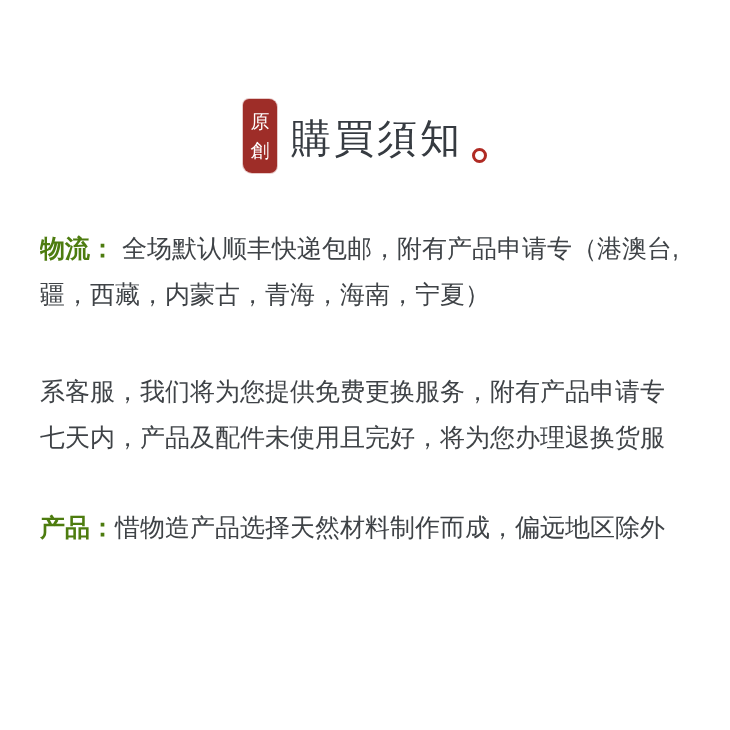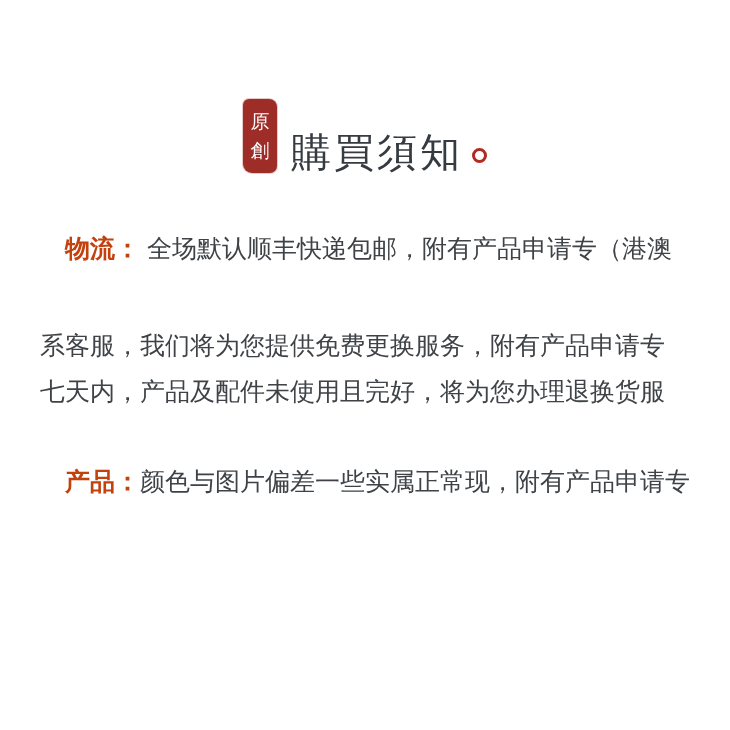--- a/index.html
+++ b/index.html
@@ -42,21 +42,21 @@
     font-size: 19px;
     line-height: 1;
   }
   .title {
     font-family: "Liberation Serif", serif;
     font-size: 40px;
     letter-spacing: 3px;
     color: #363b41;
     margin-left: 14px;
     position: relative;
-    top: 16px;
+    top: 2px;
     font-weight: 500;
   }
   .red-dot {
     width: 9px;
     height: 9px;
     border: 3px solid #b02b24;
     border-radius: 50%;
     margin-left: 9px;
     position: relative;
     top: 19px;
@@ -70,23 +70,22 @@
     font-size: 25px;
     line-height: 46px;
     color: #3f4347;
   }
   .section .line {
     height: 46px;
     white-space: pre-wrap;
     overflow: hidden;
   }
   .section .label {
-    color: #c2410c;
+    color: #4d7c0f;
     font-weight: bold;
-    margin-left: 25px;
   }
   .sec-shipping { margin-top: 51px; }
   .sec-aftersale { margin-top: 51px; }
   .sec-product  { margin-top: 44px; }
 </style>
 </head>
 <body>
 
 <div class="header">
   <div class="seal">
@@ -94,24 +93,25 @@
     <span>創</span>
   </div>
   <div class="title">購買須知</div>
   <div class="red-dot"></div>
 </div>
 
 <div class="content">
 
   <div class="section sec-shipping">
     <div class="line"><span class="label">物流：</span><span> 全场默认顺丰快递包邮，附有产品申请专（港澳台,新</span></div>
+    <div class="line"><span>疆，西藏，内蒙古，青海，海南，宁夏）</span></div>
   </div>
 
   <div class="section sec-aftersale">
     <div class="line"><span>系客服，我们将为您提供免费更换服务，附有产品申请专</span></div>
     <div class="line"><span>七天内，产品及配件未使用且完好，将为您办理退换货服务。</span></div>
   </div>
 
   <div class="section sec-product">
-    <div class="line"><span class="label">产品：</span><span>颜色与图片偏差一些实属正常现，附有产品申请专</span></div>
+    <div class="line"><span class="label">产品：</span><span>惜物造产品选择天然材料制作而成，偏远地区除外</span></div>
   </div>
 
 </div>
 
 </body></html>

